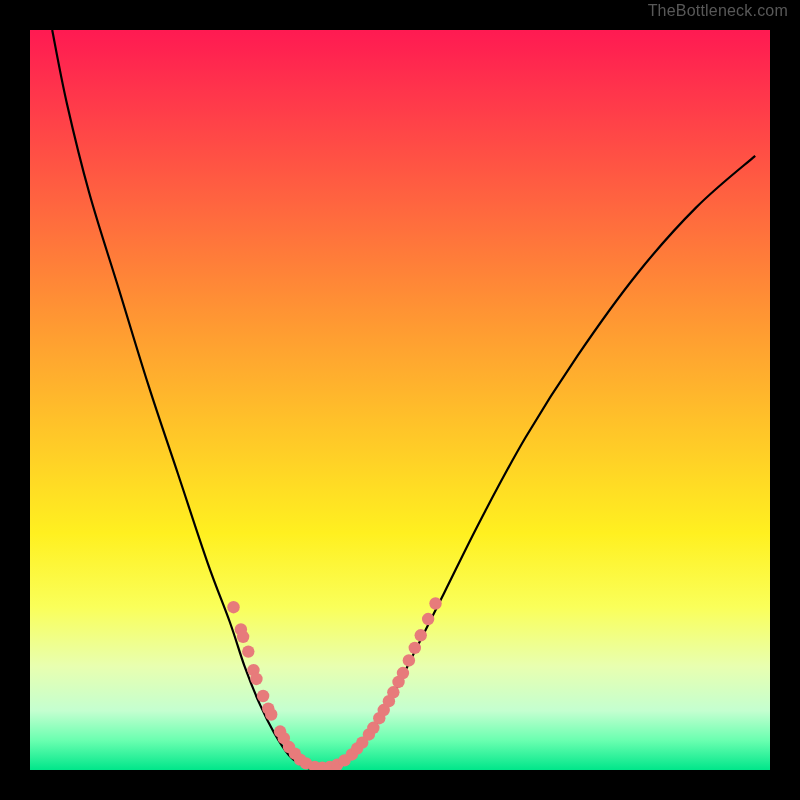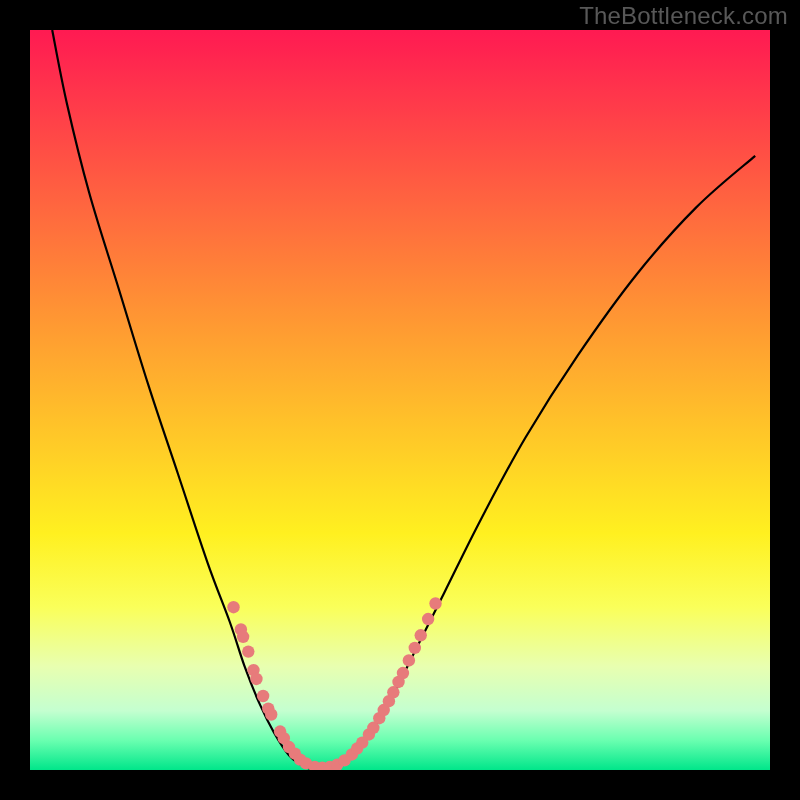--- a/index.html
+++ b/index.html
@@ -38,21 +38,21 @@
       #6affb0 96%,
       #00e68a 100%
     );
   }
 
   .watermark {
     position: absolute;
     top: 2px;
     right: 12px;
     color: #585858;
-    font-size: 24px;
+    font-size: 16px;
     font-weight: 500;
     letter-spacing: 0.2px;
   }
 
   svg.curve {
     position: absolute;
     inset: 0;
     width: 740px;
     height: 740px;
   }

